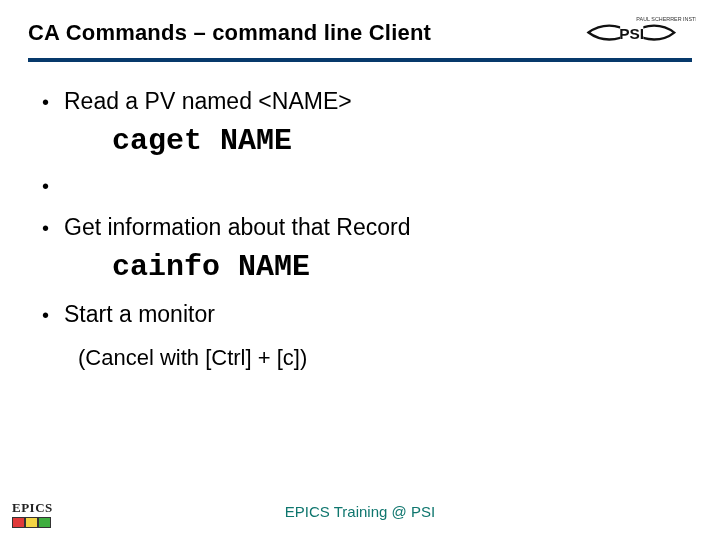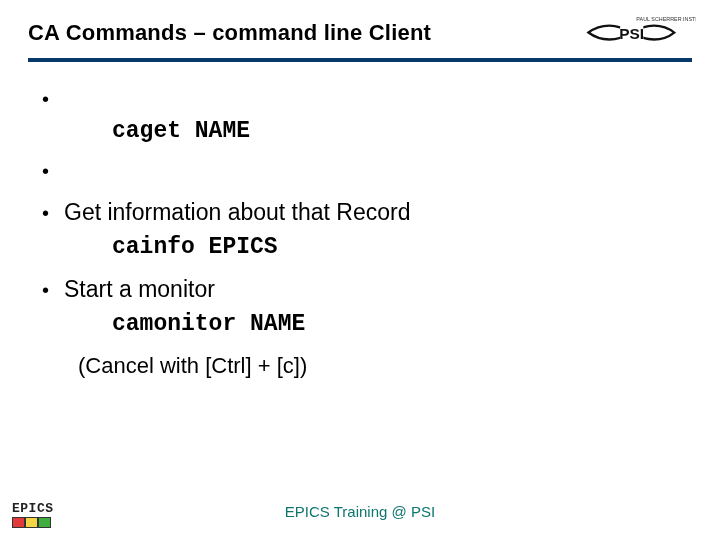--- a/index.html
+++ b/index.html
@@ -53,21 +53,21 @@
     line-height: 1.55;
   }
   .bullet {
     width: 22px;
     flex: 0 0 22px;
     font-size: 20px;
   }
   .code {
     font-family: "Courier New", Courier, monospace;
     font-weight: bold;
-    font-size: 23px;
+    font-size: 30px;
     padding-left: 70px;
     line-height: 1.45;
   }
   .note {
     font-size: 22px;
     padding-left: 36px;
     line-height: 1.55;
     margin-top: 2px;
   }
   .footer {
@@ -76,21 +76,21 @@
     bottom: 10px;
     width: 100%;
     height: 44px;
   }
   .epics-logo {
     position: absolute;
     left: 12px;
     bottom: 2px;
   }
   .epics-text {
-    font-family: Liberation Mono, monospace;
+    font-family: Liberation Serif, serif;
     font-weight: 900;
     font-size: 13px;
     letter-spacing: 0.5px;
     color: #222;
   }
   .epics-boxes {
     display: flex;
     gap: 0;
     margin-top: 1px;
   }
@@ -131,44 +131,44 @@
     </div>
   </div>
 
   <hr class="divider">
 
   <div class="content">
 
     <div class="item">
       <div class="bline">
         <span class="bullet">•</span>
+        <span>Read a PV named &lt;NAME&gt;</span>
       </div>
       <div class="code">caget NAME</div>
     </div>
 
     <div class="item">
       <div class="bline">
         <span class="bullet">•</span>
       </div>
     </div>
 
     <div class="item">
       <div class="bline">
         <span class="bullet">•</span>
         <span>Get information about that Record</span>
       </div>
-      <div class="code">cainfo EPICS</div>
+      <div class="code">cainfo NAME</div>
     </div>
 
     <div class="item">
       <div class="bline">
         <span class="bullet">•</span>
         <span>Start a monitor</span>
       </div>
-      <div class="code">camonitor NAME</div>
     </div>
 
     <div class="note">(Cancel with [Ctrl] + [c])</div>
 
   </div>
 
   <div class="footer">
     <div class="epics-logo">
       <div class="epics-text">EPICS</div>
       <div class="epics-boxes">

